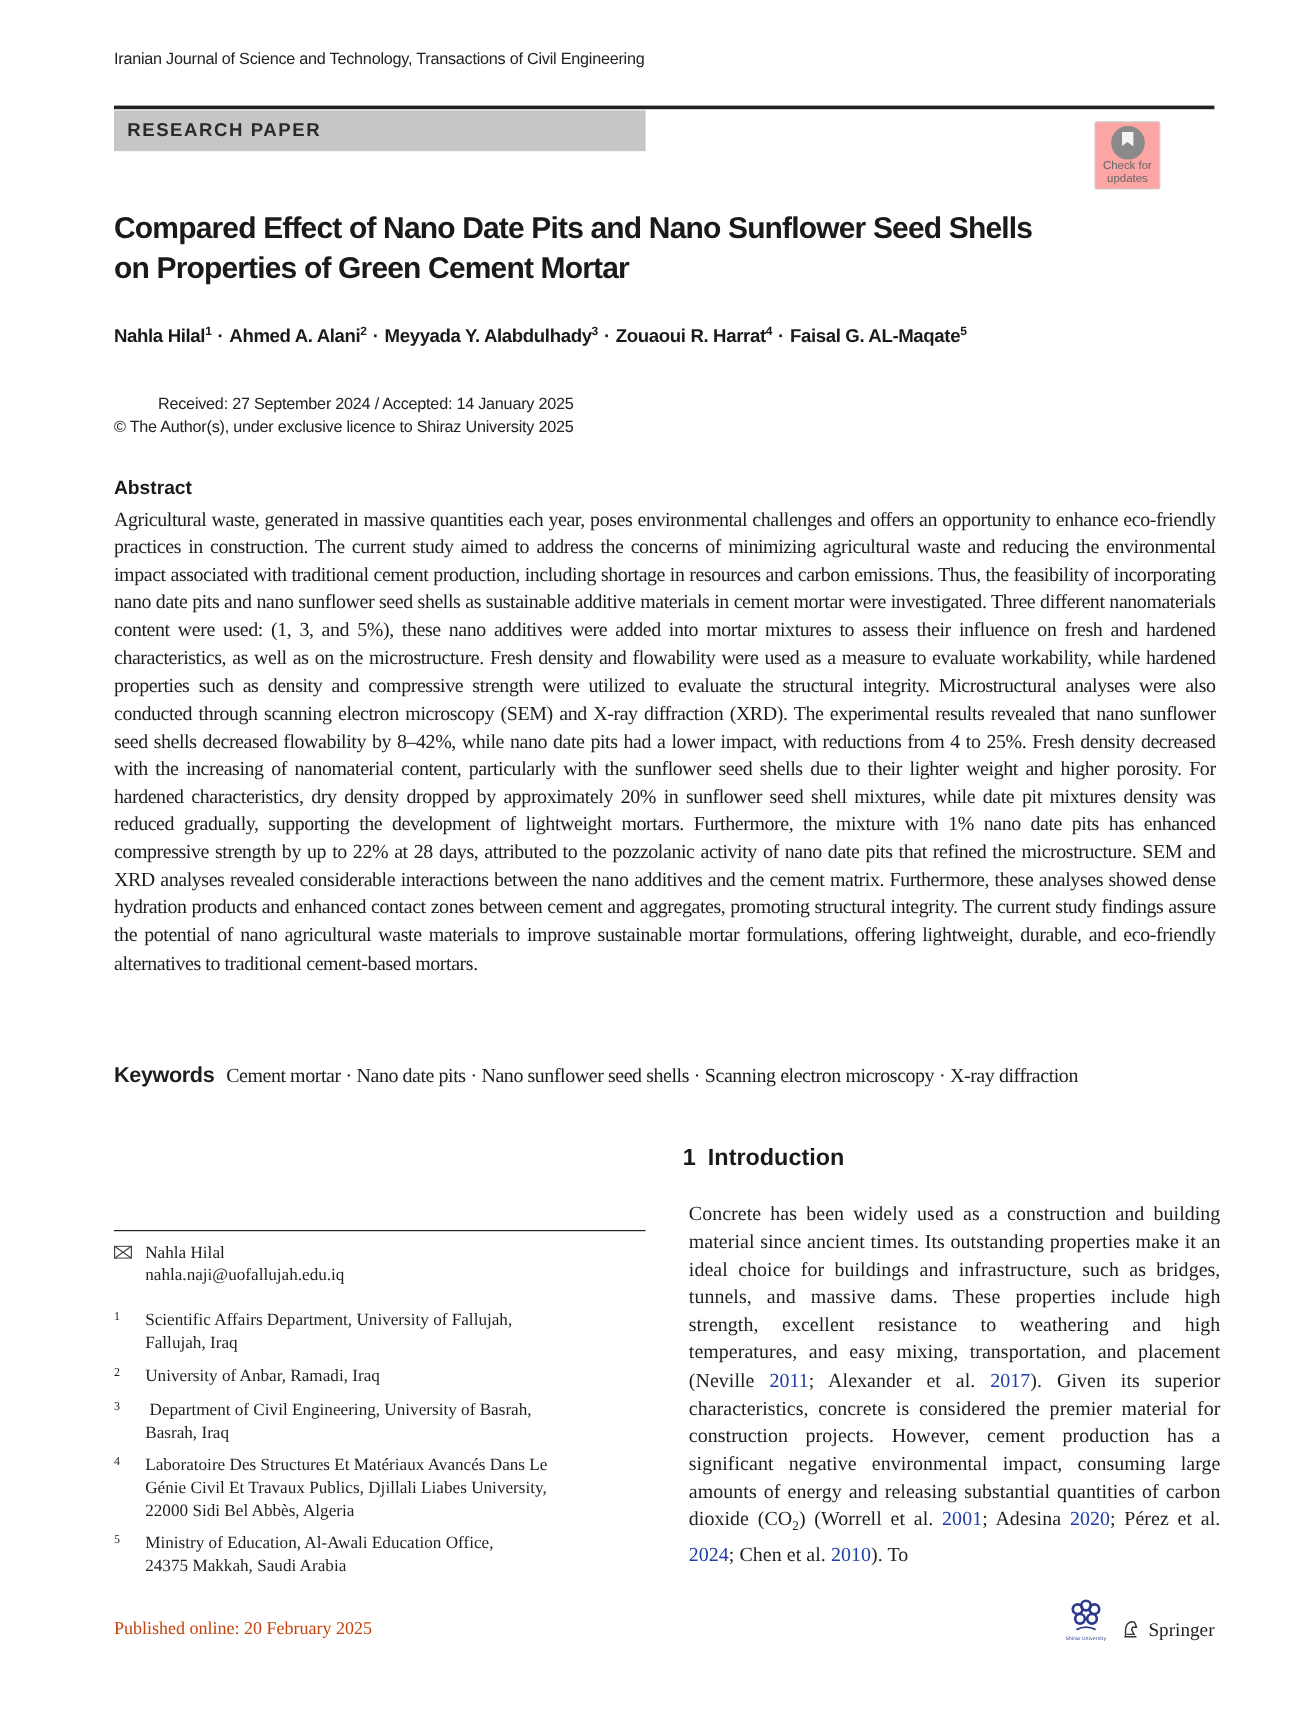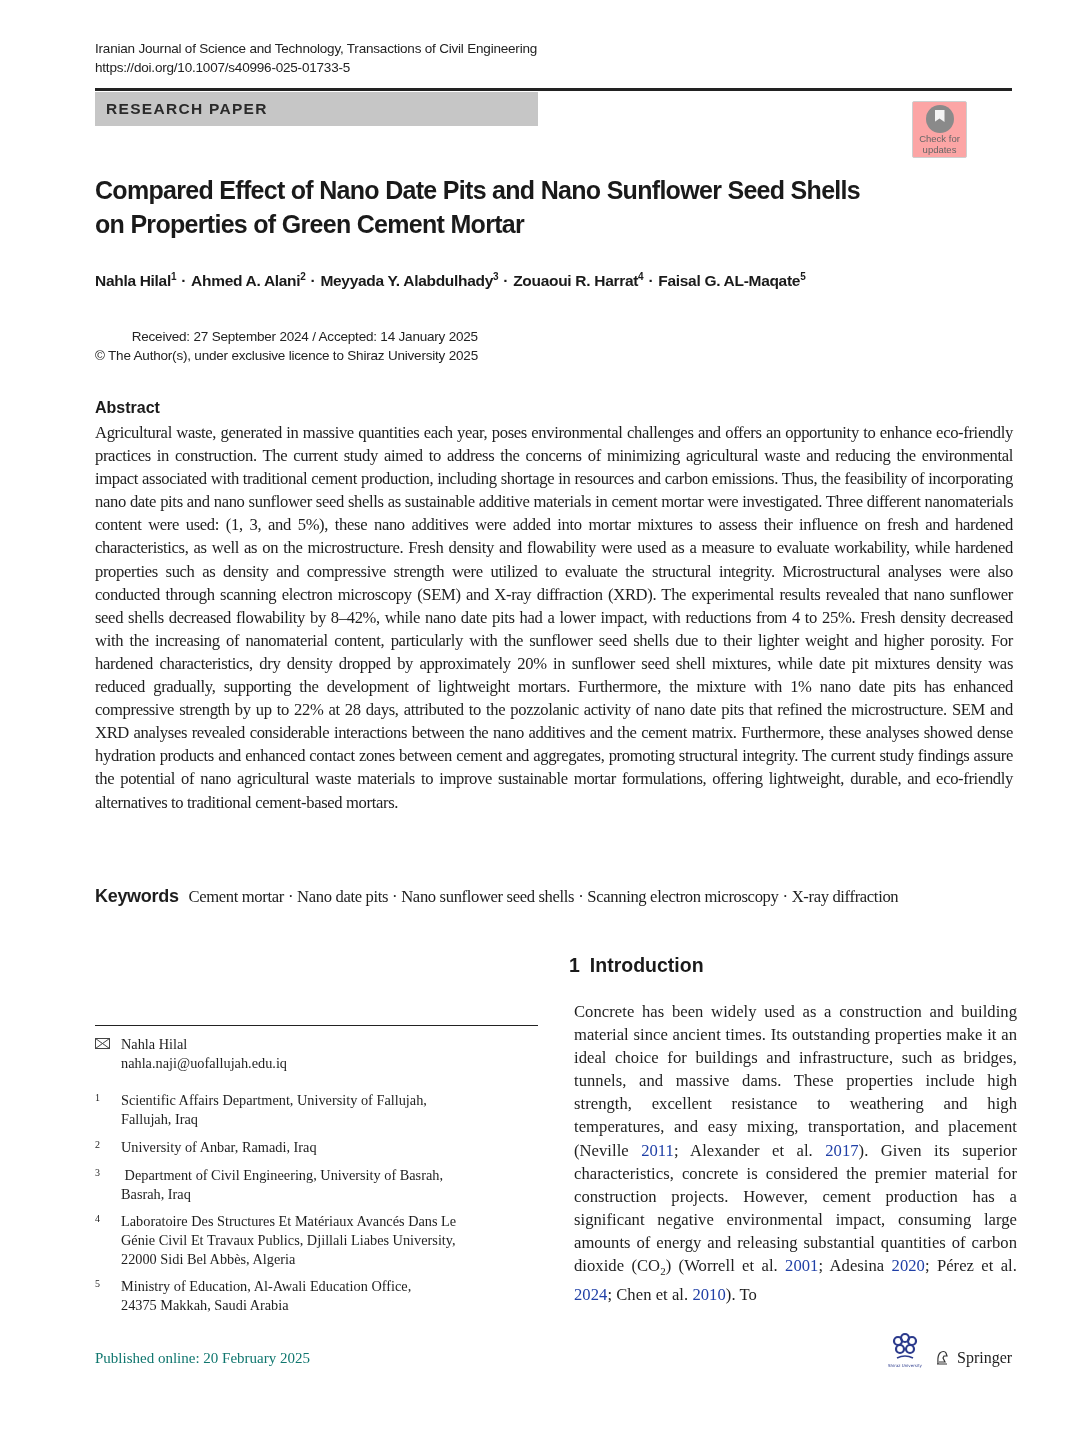--- a/index.html
+++ b/index.html
@@ -40,31 +40,30 @@
 
   #footnote-rule { left: 95px; top: 1025px; width: 443px; height: 1px; background: #222; }
   #corr { left: 95px; top: 1035px; font-size: 14.3px; line-height: 19px; color: #1e1e1e; }
   #corr .mail-icon { position: absolute; left: 0; top: 3px; width: 15px; height: 11px; }
   #corr .lines { margin-left: 26px; }
 
   .aff { position: absolute; left: 95px; font-size: 14.3px; line-height: 19px; color: #1e1e1e; width: 440px; }
   .aff .n { position: absolute; left: 0; top: -3px; font-size: 10px; }
   .aff .t { margin-left: 26px; display: block; }
 
-  #published { left: 95px; top: 1350px; font-size: 15px; color: #0f766e; }
+  #published { left: 95px; top: 1350px; font-size: 15px; color: #c2410c; }
   #shiraz-logo { left: 885px; top: 1330px; width: 40px; height: 40px; }
   #springer { left: 933px; top: 1348px; font-size: 16px; color: #1e1e1e; }
   #springer-horse { display: inline-block; width: 18px; height: 18px; vertical-align: -3px; margin-right: 6px; }
 </style>
 </head>
 <body>
 
 <div id="journal-header" class="abs sans">
   <div>Iranian Journal of Science and Technology, Transactions of Civil Engineering</div>
-  <div>https://doi.org/10.1007/s40996-025-01733-5</div>
 </div>
 <div id="top-rule" class="abs"></div>
 <div id="paper-type-bar" class="abs"></div>
 <div id="paper-type-label" class="abs sans">RESEARCH PAPER</div>
 
 <div id="crossmark" class="abs sans">
   <div class="circle"></div>
   <div class="txt">Check for</div>
   <div class="txt">updates</div>
 </div>

